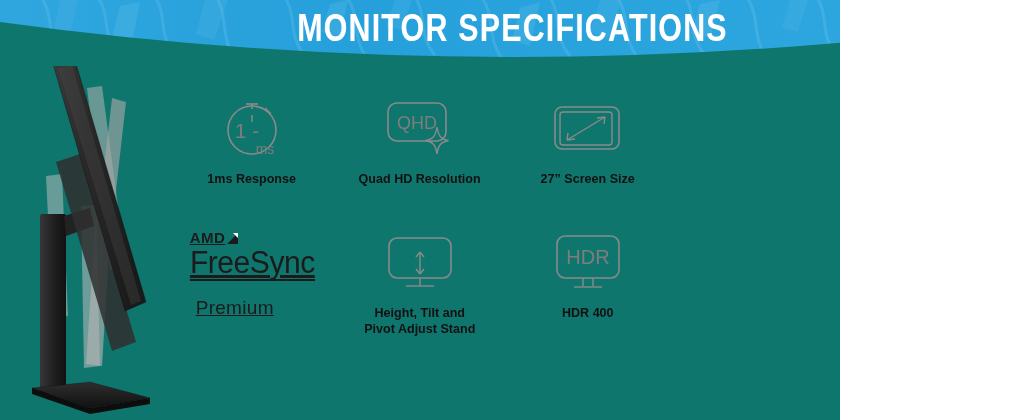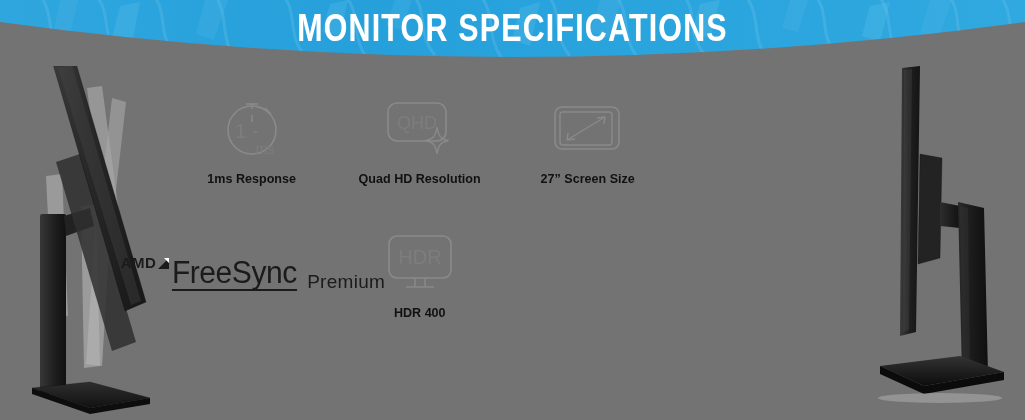--- a/index.html
+++ b/index.html
@@ -3,21 +3,21 @@
 <meta charset="utf-8">
 <style>
   html,body{margin:0;padding:0;}
   body{
     width:1025px;height:420px;
     background:#ffffff;
     font-family:"Liberation Sans", sans-serif;
     overflow:hidden;
     position:relative;
   }
-  #page{position:relative;width:1025px;height:420px;overflow:hidden;background:#737373;}
+  #page{position:relative;width:840px;height:420px;overflow:hidden;background:#0f766e;}
 
   
   .banner{
     position:absolute;left:0;top:0;width:1025px;height:80px;overflow:hidden;
   }
   .banner svg{display:block;}
   .banner-title{
     position:absolute;left:0;top:6px;width:1025px;
     text-align:center;
     color:#ffffff;
@@ -60,22 +60,22 @@
   .cap2{margin-top:6px;}
 
   
   .ic{display:block;}
   .ic .st{fill:none;stroke:#8a8a8a;stroke-width:1.6;}
   .ic .st2{fill:none;stroke:#8a8a8a;stroke-width:1.4;}
   .ic text{fill:#7d7d7d;font-family:"Liberation Sans",sans-serif;}
 
   
   .amd{
-    display:flex;justify-content:center;
-    color:#1b1b1b;line-height:1;
+    display:flex;flex-direction:column;justify-content:center;
+    color:#1b1b1b;line-height:1;text-decoration:underline;
   }
   .amd-top{
     font-size:15px;font-weight:700;letter-spacing:.5px;
     display:flex;align-items:center;gap:1px;
     align-self:flex-start;margin-left:2px;
   }
   .amd-arrow{display:inline-block;width:13px;height:13px;position:relative;top:1px;}
   .amd-free{
     font-size:31px;font-weight:400;letter-spacing:-0.5px;
     margin-top:2px;
@@ -300,20 +300,34 @@
                   <path d="M12,1 L12,6 L7,1 Z" fill="#ffffff"></path>
                 </svg>
               </span>
             </div>
             <div class="amd-free">FreeSync</div>
             <div class="amd-prem">Premium</div>
           </div>
         </div>
       </div>
 
+      <div class="cell">
+        <div class="icon-wrap">
+          <svg class="ic" width="90" height="62" viewBox="0 0 90 62">
+            <rect class="st" x="14" y="6" width="62" height="40" rx="8"></rect>
+            <path class="st2" d="M45,46 v8"></path>
+            <path class="st2" d="M31,54 h28"></path>
+            <path class="st2" d="M45,20 v22"></path>
+            <path class="st2" d="M45,20 l-4,5 M45,20 l4,5"></path>
+            <path class="st2" d="M45,42 l-4,-5 M45,42 l4,-5"></path>
+          </svg>
+        </div>
+        <div class="cap cap2">Height, Tilt and
+Pivot Adjust Stand</div>
+      </div>
 
 
       <div class="cell">
         <div class="icon-wrap">
           <svg class="ic" width="90" height="62" viewBox="0 0 90 62">
             <rect class="st" x="14" y="4" width="62" height="42" rx="8"></rect>
             <text x="45" y="32" text-anchor="middle" font-size="20">HDR</text>
             <path class="st2" d="M40,46 v8 M50,46 v8"></path>
             <path class="st2" d="M31,55 h28"></path>
           </svg>

